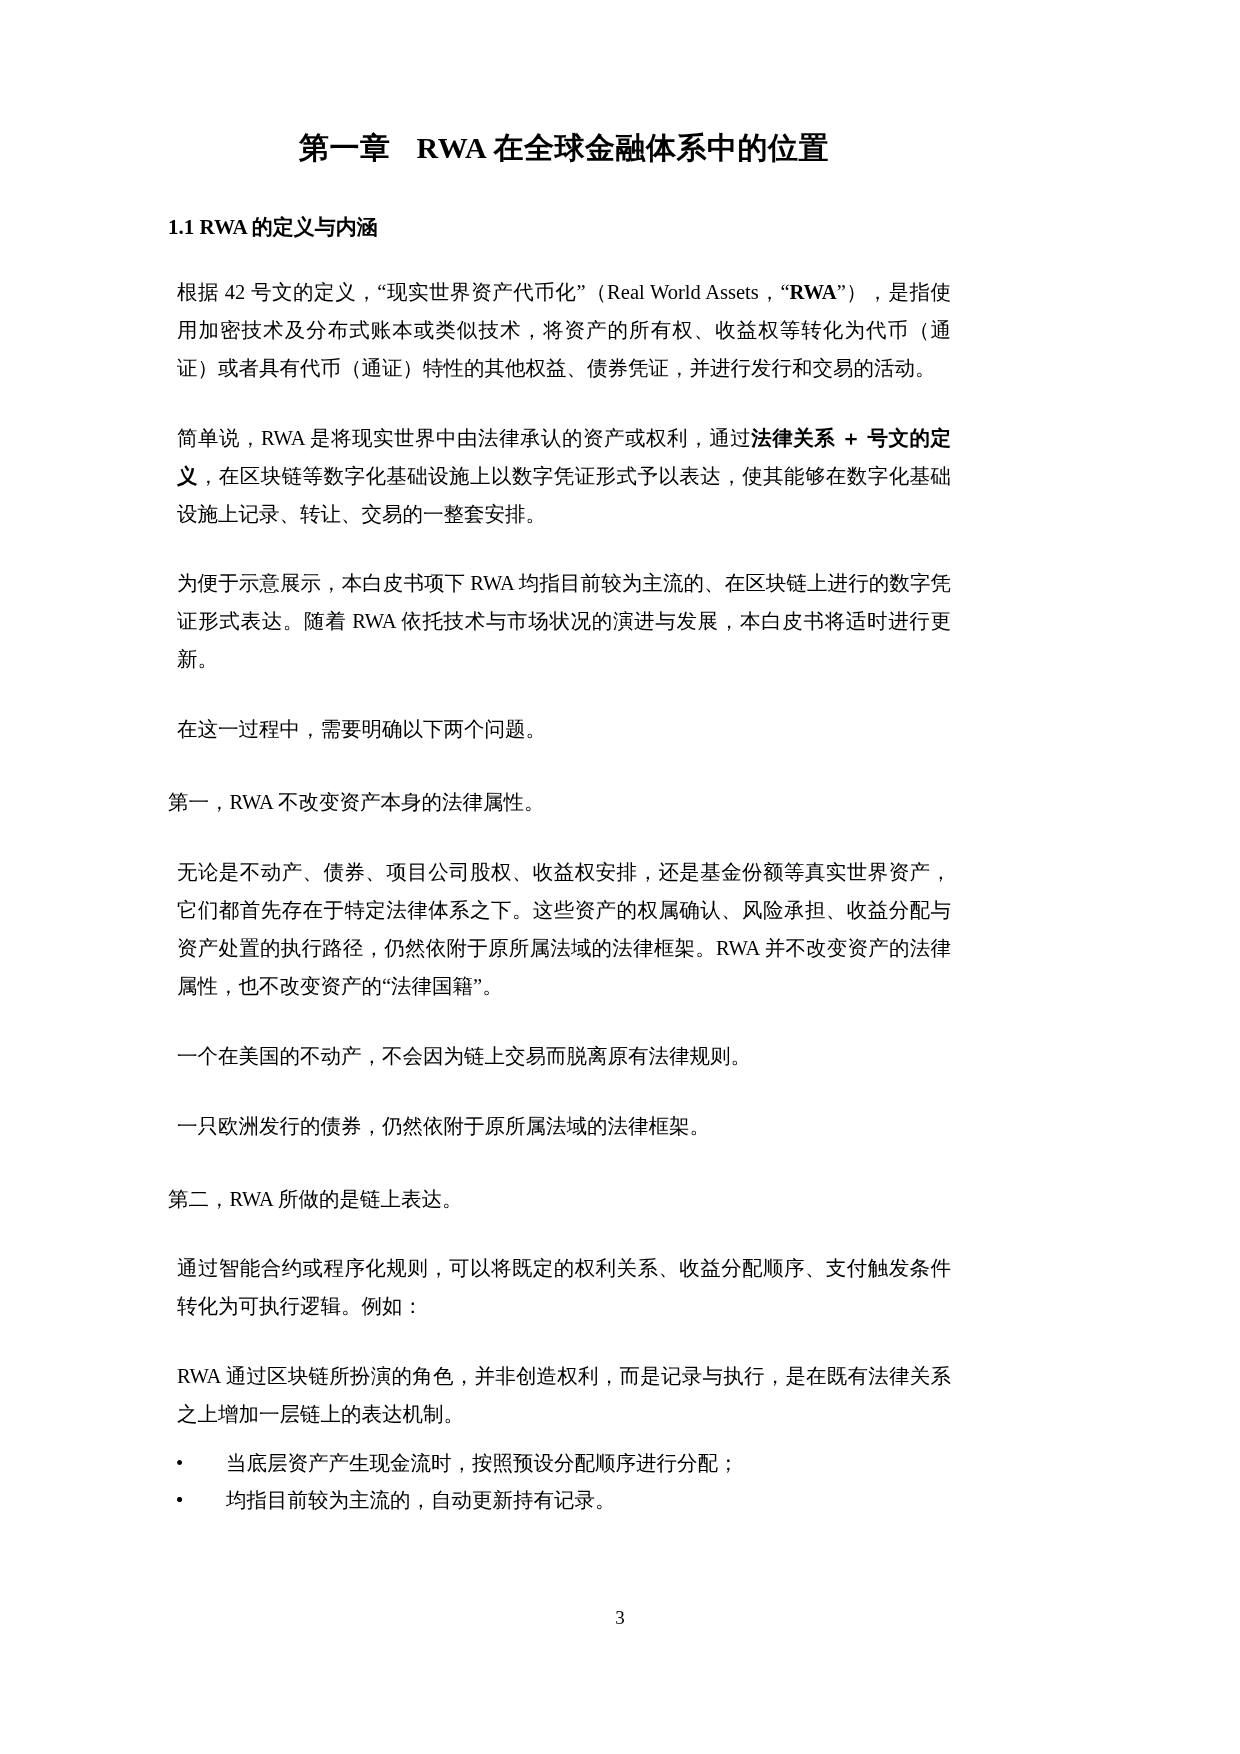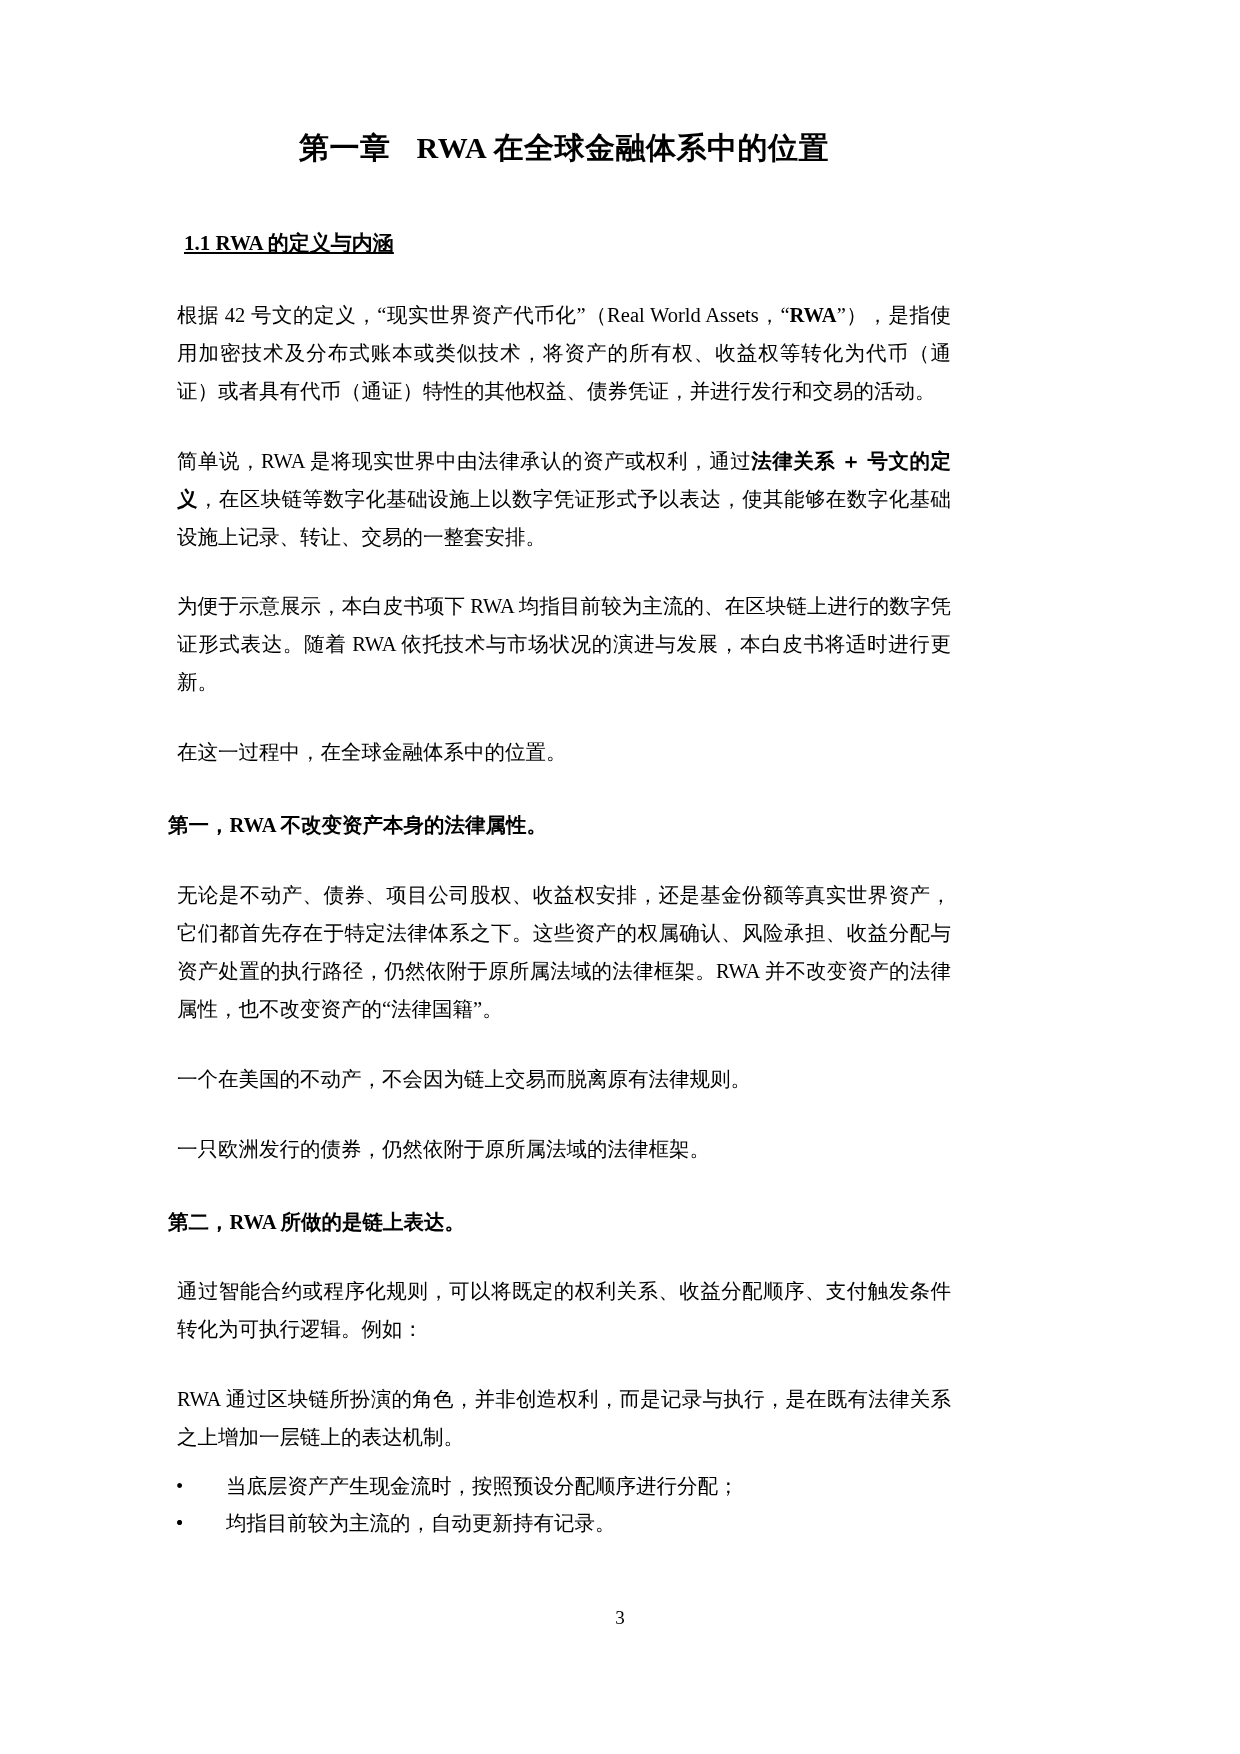--- a/index.html
+++ b/index.html
@@ -38,36 +38,35 @@
     padding-top: 128px;
     line-height: 1.35;
   }
   .chapter-title .gap {
     display: inline-block;
     width: 26px;
   }
   .section-heading {
     font-size: 21px;
     font-weight: bold;
-    margin: 16px;
+    margin: 0;
     padding-top: 44px;
     line-height: 1.4;
-    text-decoration: underline;
   }
   p.body {
     font-size: 20.5px;
     line-height: 1.85;
     margin: 9px;
     padding-top: 23px;
     text-align: justify;
     text-justify: inter-ideograph;
   }
   p.lead {
     font-size: 20.5px;
-    font-weight: bold;
+    font-weight: normal;
     line-height: 1.85;
     margin: 0;
     padding-top: 26px;
   }
   .bold {
     font-weight: bold;
   }
   ul.bullets {
     list-style: none;
     margin: 0;
@@ -105,21 +104,21 @@
     <h1 class="chapter-title"><span>第一章</span><span class="gap"></span><span>RWA 在全球金融体系中的位置</span></h1>
 
     <h2 class="section-heading">1.1  RWA  的定义与内涵</h2>
 
     <p class="body"><span>根据 42 号文的定义，“现实世界资产代币化”（Real World Assets，“</span><span class="bold">RWA</span><span>”），是指使用加密技术及分布式账本或类似技术，将资产的所有权、收益权等转化为代币（通证）或者具有代币（通证）特性的其他权益、债券凭证，并进行发行和交易的活动。</span></p>
 
     <p class="body"><span>简单说，RWA 是将现实世界中由法律承认的资产或权利，通过</span><span class="bold">法律关系 ＋ 号文的定义</span><span>，在区块链等数字化基础设施上以数字凭证形式予以表达，使其能够在数字化基础设施上记录、转让、交易的一整套安排。</span></p>
 
     <p class="body">为便于示意展示，本白皮书项下 RWA 均指目前较为主流的、在区块链上进行的数字凭证形式表达。随着 RWA 依托技术与市场状况的演进与发展，本白皮书将适时进行更新。</p>
 
-    <p class="body">在这一过程中，在全球金融体系中的位置。</p>
+    <p class="body">在这一过程中，需要明确以下两个问题。</p>
 
     <p class="lead">第一，RWA 不改变资产本身的法律属性。</p>
 
     <p class="body">无论是不动产、债券、项目公司股权、收益权安排，还是基金份额等真实世界资产，它们都首先存在于特定法律体系之下。这些资产的权属确认、风险承担、收益分配与资产处置的执行路径，仍然依附于原所属法域的法律框架。RWA 并不改变资产的法律属性，也不改变资产的“法律国籍”。</p>
 
     <p class="body">一个在美国的不动产，不会因为链上交易而脱离原有法律规则。</p>
 
     <p class="body">一只欧洲发行的债券，仍然依附于原所属法域的法律框架。</p>
 
     <p class="lead">第二，RWA 所做的是链上表达。</p>

